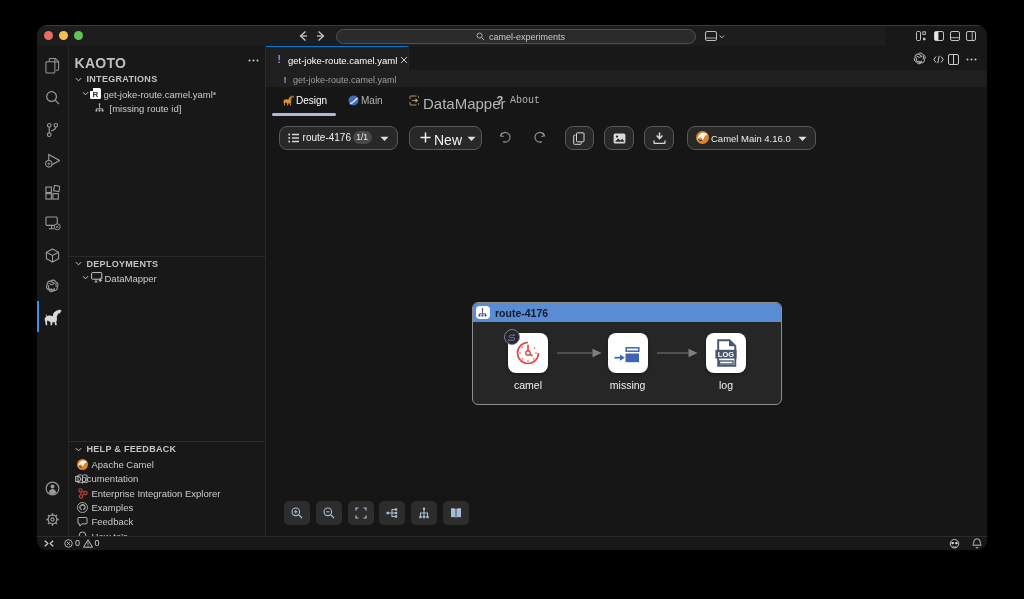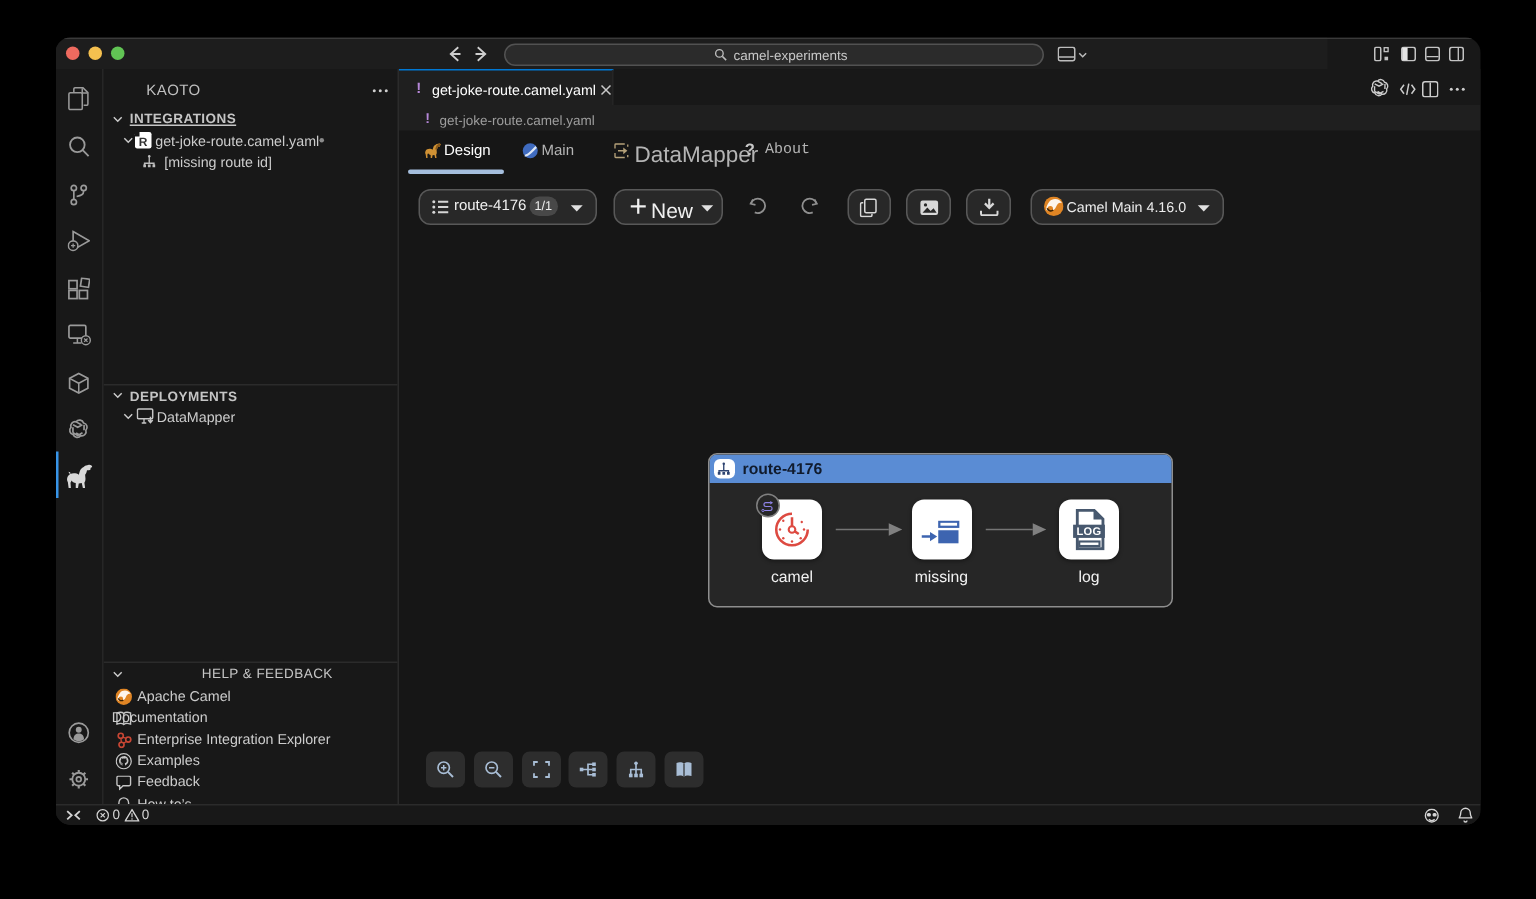--- a/index.html
+++ b/index.html
@@ -56,31 +56,31 @@
       </svg>
     <svg class="abs" style="left:929px;top:6px;" width="10" height="10" viewBox="0 0 10 10">
         <rect x="0.5" y="0.5" width="9" height="9" rx="1.5" stroke="#c3c3c3" fill="none"></rect>
         <path d="M6.2 1 V9" stroke="#c3c3c3" stroke-width="0.9"></path>
       </svg>
   </div>
 
   <div class="abs" id="activitybar" style="left:0;top:21px;width:30.5px;height:491px;background:#181818;"></div>
 
   <div class="abs" id="sidebar" style="left:30.5px;top:21px;width:198.5px;height:491px;background:#181818;border-left:1px solid #262626;border-right:1px solid #2b2b2b;overflow:hidden;">
-    <div class="abs" style="left:29px;top:8.5px;font-size:10px;color:#bfbfbf;letter-spacing:0.3px;">KAOTO</div>
+    <div class="abs" style="left:6px;top:8.5px;font-size:14px;color:#bfbfbf;letter-spacing:0.3px;font-weight:bold;">KAOTO</div>
     <svg class="abs" style="left:179px;top:12.5px;" width="11" height="3" viewBox="0 0 11 3">
         <circle cx="1.5" cy="1.5" r="1" fill="#cfcfcf"></circle>
         <circle cx="5.5" cy="1.5" r="1" fill="#cfcfcf"></circle>
         <circle cx="9.5" cy="1.5" r="1" fill="#cfcfcf"></circle>
       </svg>
 
     <svg class="abs" style="left:6px;top:29.5px;" width="7" height="7" viewBox="0 0 8 8">
         <path d="M1 2.5 L4 5.5 L7 2.5" stroke="#cccccc" stroke-width="1.1" fill="none"></path>
       </svg>
-    <div class="abs" style="left:18px;top:28px;font-size:9px;font-weight:bold;color:#c5c5c5;letter-spacing:0.3px;text-decoration:underline;">INTEGRATIONS</div>
+    <div class="abs" style="left:18px;top:28px;font-size:9px;font-weight:bold;color:#c5c5c5;letter-spacing:0.3px;">INTEGRATIONS</div>
     <svg class="abs" style="left:13px;top:44px;" width="7" height="7" viewBox="0 0 8 8">
         <path d="M1 2.5 L4 5.5 L7 2.5" stroke="#cccccc" stroke-width="1.1" fill="none"></path>
       </svg>
     <div class="abs" style="left:21.5px;top:41.5px;width:10.5px;height:11.5px;background:#ffffff;border-radius:1.5px;"></div>
     <div class="abs" style="left:21.5px;top:41.5px;width:3px;height:3px;background:#181818;"></div>
     <div class="abs" style="left:24px;top:43.5px;font-size:8px;font-weight:bold;color:#333;">R</div>
     <div class="abs" style="left:35px;top:42.5px;font-size:9.5px;color:#cccccc;">get-joke-route.camel.yaml</div>
     <div class="abs" style="left:144px;top:46px;width:3px;height:3px;border-radius:50%;background:#8a8a8a;"></div>
     <svg class="abs" style="left:26px;top:57px;" width="9" height="9" viewBox="0 0 10 10">
         <path d="M5 1 V5 M1.5 8 V6.5 H8.5 V8 M5 5 V6.5" stroke="#bdbdbd" stroke-width="1" fill="none"></path>
@@ -101,21 +101,21 @@
         <rect x="0.6" y="0.6" width="10.2" height="6.6" rx="0.8" stroke="#c5c5c5" fill="none"></rect>
         <path d="M3.5 10 H6.5 M5 7.4 V10" stroke="#c5c5c5" stroke-width="0.9"></path>
         <path d="M9.3 5.8 v3.4 M7.8 8 l1.5 1.7 L10.8 8" stroke="#c5c5c5" stroke-width="1" fill="none"></path>
       </svg>
     <div class="abs" style="left:36px;top:227px;font-size:9.5px;color:#cccccc;">DataMapper</div>
 
     <div class="abs" style="left:0;top:395px;width:198px;height:1px;background:#2b2b2b;"></div>
     <svg class="abs" style="left:6px;top:399.5px;" width="7" height="7" viewBox="0 0 8 8">
         <path d="M1 2.5 L4 5.5 L7 2.5" stroke="#cccccc" stroke-width="1.1" fill="none"></path>
       </svg>
-    <div class="abs" style="left:18px;top:398px;font-size:9px;font-weight:normal;color:#c5c5c5;letter-spacing:0.3px;margin-left:48px;">HELP &amp; FEEDBACK</div>
+    <div class="abs" style="left:18px;top:398px;font-size:9px;font-weight:bold;color:#c5c5c5;letter-spacing:0.3px;">HELP &amp; FEEDBACK</div>
 
     <svg class="abs" style="left:8.5px;top:412.5px;" width="11" height="11" viewBox="0 0 13 13">
       <circle cx="6.5" cy="6.5" r="6.5" fill="#e08524"></circle>
       <path d="M1.5 9 C4 10.5 7 9.5 8 7 C9 4.5 10.5 3.5 12 4.5 C10.5 1 5.5 0.8 3.5 3.5 C2 5.5 1.2 7.5 1.5 9z" fill="#ffffff" opacity="0.92"></path>
       <circle cx="4.2" cy="8.2" r="1.8" fill="#e08524"></circle>
       <path d="M2.2 7.8 a2.5 2.5 0 0 0 4 1.2" stroke="#3c2303" stroke-width="1" fill="none"></path>
     </svg>
     <div class="abs" style="left:23px;top:412.5px;font-size:9.5px;color:#cccccc;">Apache Camel</div>
 
     <svg class="abs" style="left:8.5px;top:427.5px;" width="11" height="10" viewBox="0 0 12 11">

